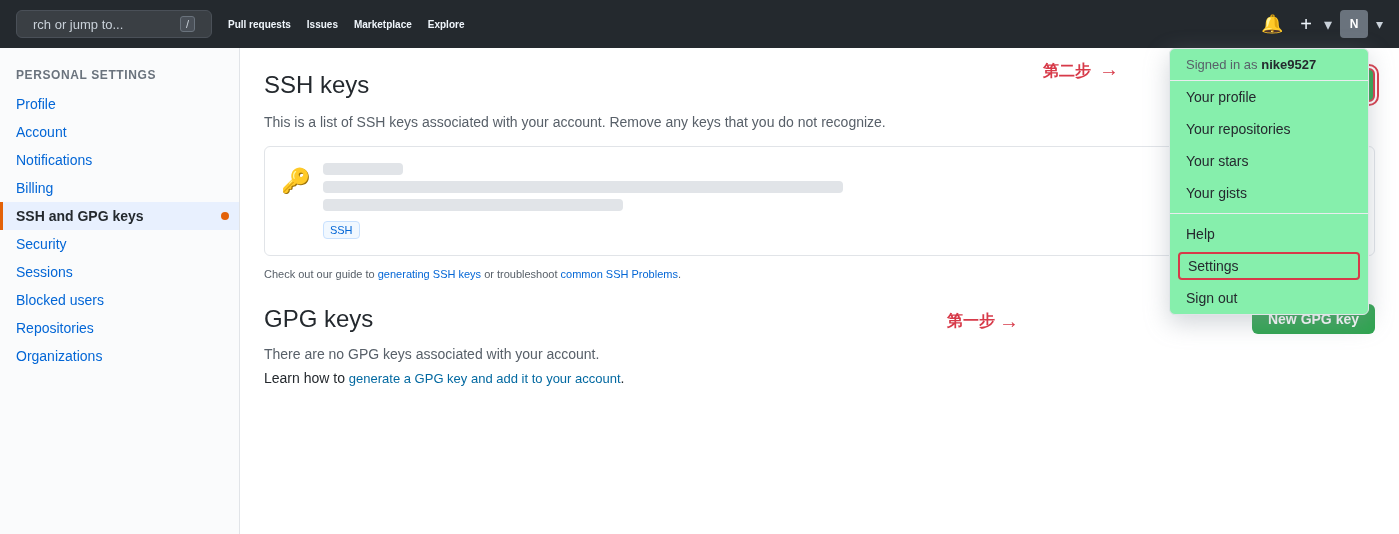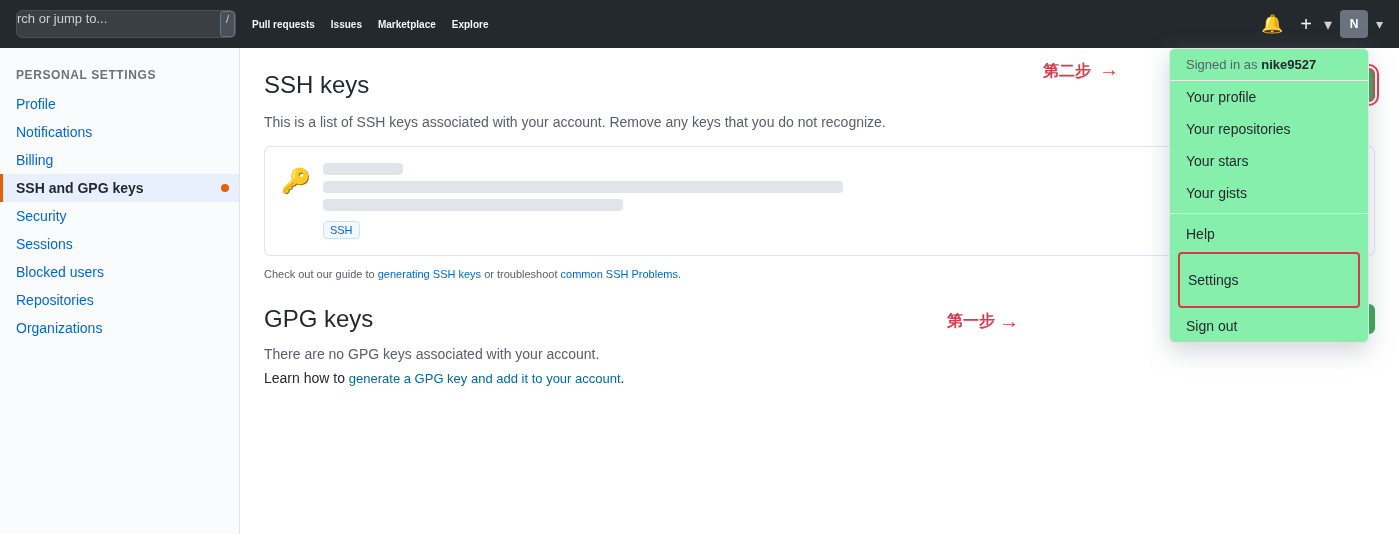--- a/index.html
+++ b/index.html
@@ -14,23 +14,24 @@
       padding: 0 16px;
       gap: 16px;
       position: relative;
     }
     .header-search {
       background: #3a3f44;
       border: 1px solid #4a5058;
       border-radius: 6px;
       color: #c9d1d9;
       height: 28px;
-      width: 220px;
-      display: flex;
-      padding: 0 0;
+      width: 196px;
+      display: flex;
+      align-items: center;
+      padding: 0 16px;
       gap: 8px;
       font-size: 13px;
     }
     .search-slash {
       background: #4a5058;
       border: 1px solid #6a737d;
       border-radius: 3px;
       color: #c9d1d9;
       font-size: 11px;
       padding: 1px 5px;
@@ -285,20 +286,21 @@
     <div class="avatar-btn">N</div>
     <span style="color:#c9d1d9;font-size:14px;">▾</span>
   </div>
 </div>
 
 <div class="layout">
 
   <nav class="sidebar">
     <div class="sidebar-section-title">Personal settings</div>
     <a class="sidebar-item">Profile</a>
+    <a class="sidebar-item">Account</a>
     <a class="sidebar-item">Notifications</a>
     <a class="sidebar-item">Billing</a>
     <a class="sidebar-item active">
       <span>SSH and GPG keys</span>
       <span class="dot"></span>
     </a>
     <a class="sidebar-item">Security</a>
     <a class="sidebar-item">Sessions</a>
     <a class="sidebar-item">Blocked users</a>
     <a class="sidebar-item">Repositories</a>
@@ -354,20 +356,20 @@
 <div class="dropdown-menu">
   <div class="dropdown-header">
     <span>Signed in as</span> <strong>nike9527</strong>
   </div>
   <a class="dropdown-item" href="#">Your profile</a>
   <a class="dropdown-item" href="#">Your repositories</a>
   <a class="dropdown-item" href="#">Your stars</a>
   <a class="dropdown-item" href="#">Your gists</a>
   <div class="dropdown-divider"></div>
   <a class="dropdown-item" href="#">Help</a>
-  <a class="dropdown-item dropdown-item-settings" href="#" style="border: 2px solid #d73a49; border-radius:4px; margin:2px 8px; display:block; padding:18px 8px;">Settings</a>
+  <a class="dropdown-item dropdown-item-settings" href="#" style="border: 2px solid #d73a49; border-radius:4px; margin:2px 8px; display:block; padding:4px 8px;">Settings</a>
   <a class="dropdown-item" href="#">Sign out</a>
 </div>
 
 <div style="position:fixed; top:310px; right:380px; color:#d73a49; font-size:16px; font-weight:700; font-family:serif; pointer-events:none; display:flex; align-items:center; gap:4px; z-index:300;">
   <span>第一步</span>
   <span style="font-size:20px;">→</span>
 </div>
 
 </body></html>

